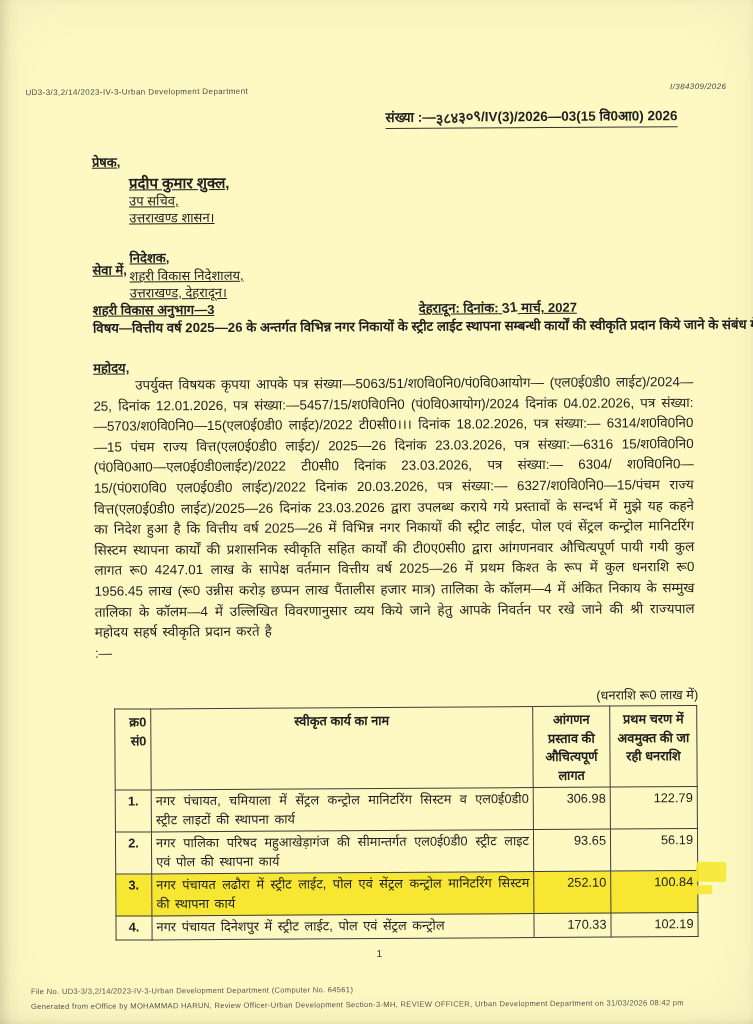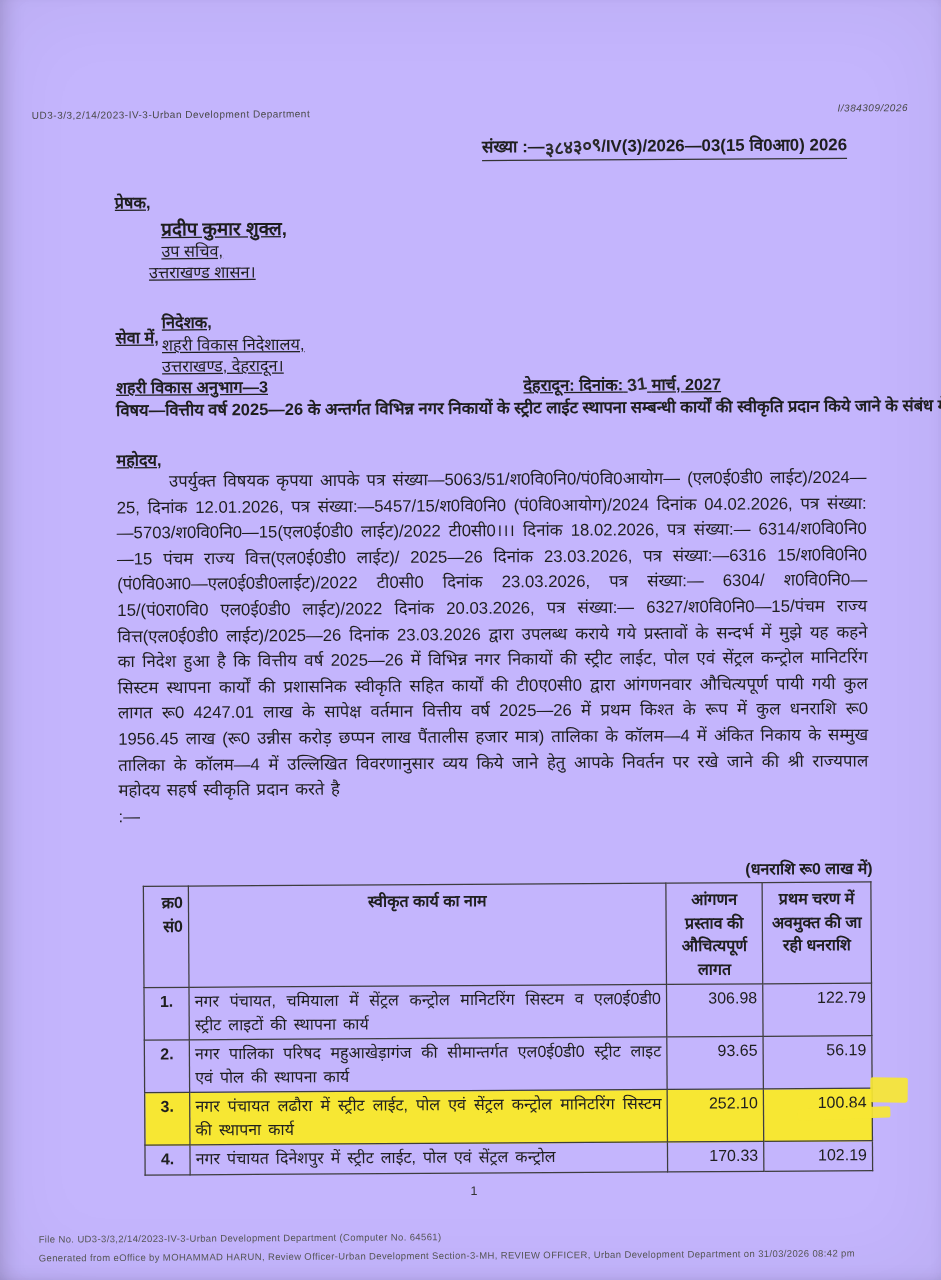--- a/index.html
+++ b/index.html
@@ -4,40 +4,40 @@
 <style>
   html,body{margin:0;padding:0;}
   body{
     width:753px;height:1024px;overflow:hidden;
     background:#e9e9e7;
     font-family:"Liberation Sans", sans-serif;
     color:#1f1f1f;
     -webkit-font-smoothing:antialiased;
   }
   .sheet{
-    position:relative;width:753px;height:1024px;background:#c4b5fd;
+    position:relative;width:753px;height:1024px;background:#fef9c3;
     box-shadow:inset 0 0 70px rgba(0,0,0,.05),
                inset 14px 0 18px -12px rgba(0,0,0,.18),
                inset -6px 0 14px -10px rgba(0,0,0,.10),
                inset 0 -10px 16px -12px rgba(0,0,0,.12);
     overflow:hidden;
   }
   .tilt{position:absolute;inset:0;transform:rotate(-0.35deg);transform-origin:50% 50%;}
   .abs{position:absolute;}
   .meta{font-size:8px;color:#4a4a4a;letter-spacing:.4px;}
   .ref{font-size:13.5px;font-weight:bold;border-bottom:1.6px solid #333;padding-bottom:2px;white-space:nowrap;}
   .hand{display:inline-block;transform:rotate(-5deg) translateY(1px);font-size:14.5px;font-weight:600;color:#2b2b2b;}
   .hand2{display:inline-block;transform:rotate(-7deg);font-size:14px;font-weight:600;color:#2b2b2b;}
   .ln{font-size:13px;white-space:nowrap;text-decoration:underline;}
   .b{font-weight:bold;}
   .subject{font-size:13.2px;font-weight:bold;width:606px;line-height:19.5px;padding-left:78px;text-indent:-78px;}
   .bodyblock{width:600px;font-size:13.4px;line-height:20.6px;}
   .bodyblock p{margin:0;text-align:justify;text-indent:42px;word-spacing:1.5px;}
   .colon{margin-top:0px;}
-  .cap{font-size:12.8px;font-weight:bold;}
+  .cap{font-size:12.8px;font-weight:normal;}
   table.t{border-collapse:collapse;table-layout:fixed;width:582px;font-size:12.8px;}
   table.t th,table.t td{border:1.6px solid #3d3d3d;vertical-align:top;padding:2px 4px;line-height:18.5px;}
   table.t th{font-weight:bold;text-align:center;padding-top:4px;}
   .c-sn{width:36px;}
   .c-name{width:382px;}
   .c-cost{width:77px;}
   .c-rel{width:87px;}
   td.sn{text-align:center;font-weight:bold;padding-top:4px;}
   td.name{text-align:justify;word-spacing:2px;padding-left:7px;padding-top:4px;}
   td.num{text-align:right;padding-right:10px;padding-top:4px;margin-top:40px;}
@@ -55,21 +55,21 @@
     <div class="abs meta" style="left:28px;top:86px;">UD3-3/3,2/14/2023-IV-3-Urban Development Department</div>
     <div class="abs meta" style="right:24px;top:84px;font-style:italic;">I/384309/2026</div>
 
     <div class="abs ref" style="left:388px;top:106px;">
       <span>संख्या :—</span><span class="hand">३८४३०९</span><span>/IV(3)/2026—03(15 वि0आ0) 2026</span>
     </div>
 
     <div class="abs ln b" style="left:94px;top:151px;">प्रेषक,</div>
     <div class="abs ln b" style="left:131px;top:171px;font-size:15px;">प्रदीप कुमार शुक्ल,</div>
     <div class="abs ln" style="left:131px;top:190px;">उप सचिव,</div>
-    <div class="abs ln" style="left:121px;top:207px;">उत्तराखण्ड शासन।</div>
+    <div class="abs ln" style="left:131px;top:207px;">उत्तराखण्ड शासन।</div>
 
     <div class="abs ln b" style="left:94px;top:228px;margin-top:31px;">सेवा में,</div>
     <div class="abs ln b" style="left:131px;top:247px;">निदेशक,</div>
     <div class="abs ln" style="left:131px;top:265px;">शहरी विकास निदेशालय,</div>
     <div class="abs ln" style="left:131px;top:282px;">उत्तराखण्ड, देहरादून।</div>
 
     <div class="abs ln b" style="left:94px;top:299px;">शहरी विकास अनुभाग—3</div>
     <div class="abs ln b" style="left:420px;top:299px;">
       <span>देहरादून: दिनांक:</span>
       <span class="hand2">31</span>

